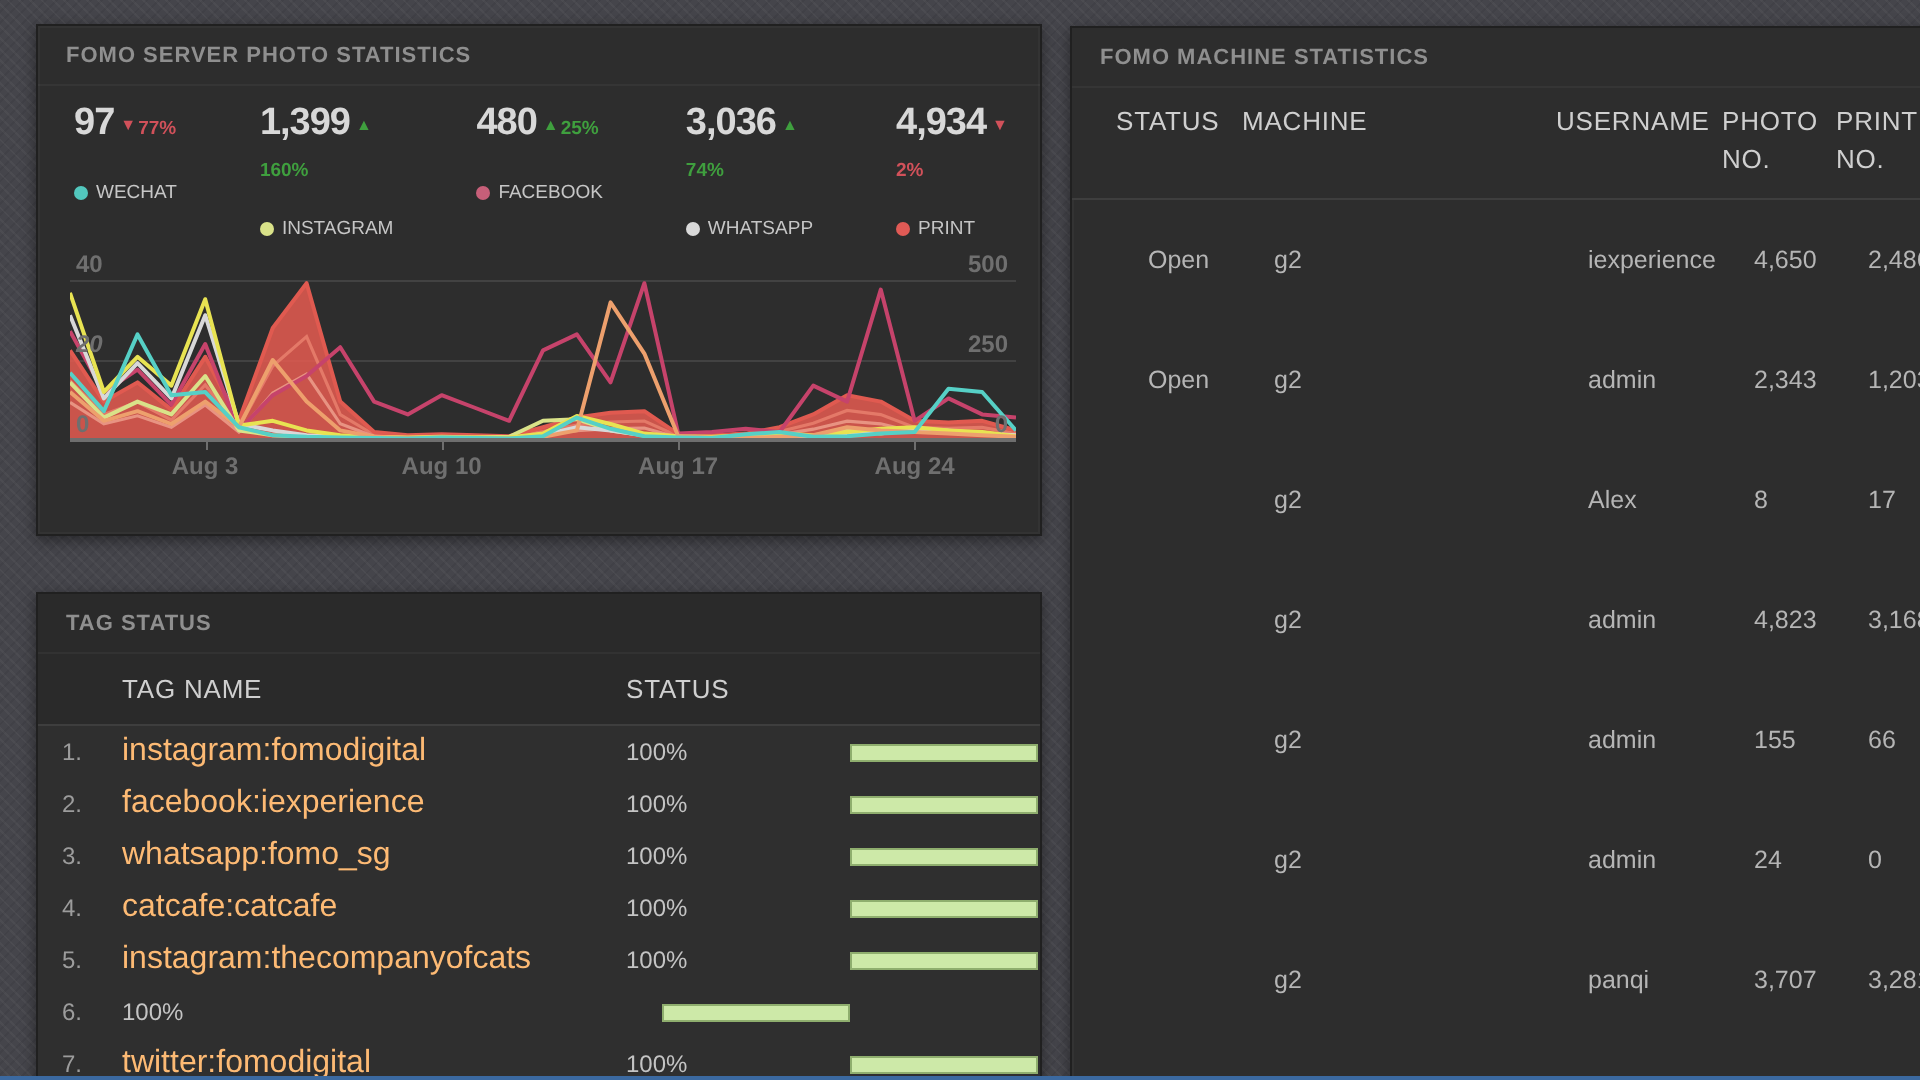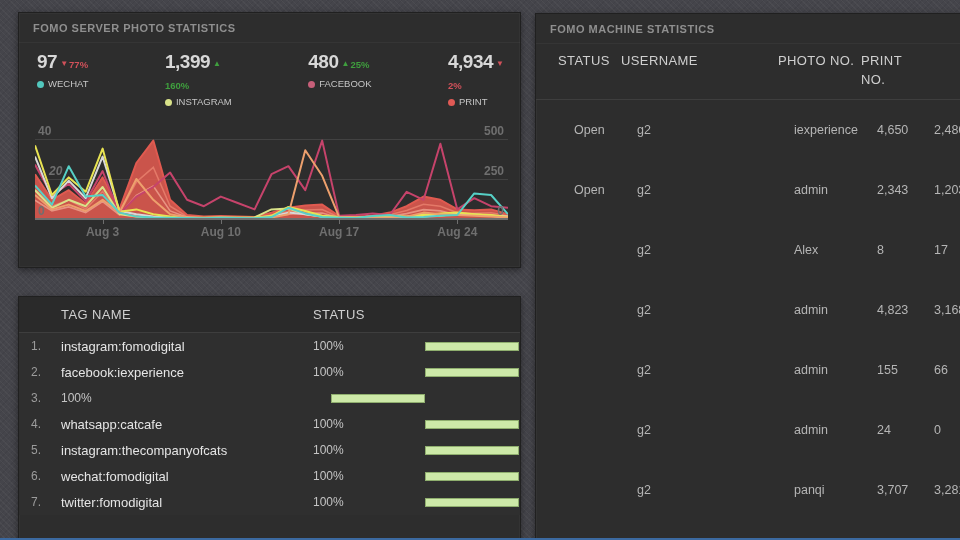--- a/index.html
+++ b/index.html
@@ -29,42 +29,42 @@
   .stats-row { display:flex; justify-content:space-between; padding:8px 16px 0 18px; }
   .stat { }
   .stat-main { white-space:nowrap; }
   .stat-value { font-size:19px; font-weight:bold; color:#d8d8d8; letter-spacing:-0.5px; }
   .arrow { font-size:8px; vertical-align:2px; margin-left:3px; }
   .arrow.up, .pct.up { color:#3f9f3e; }
   .arrow.down, .pct.down { color:#d1515a; }
   .pct { font-size:9.5px; font-weight:bold; }
   .pct.inline { margin-left:1px; }
   .pct.stacked { display:block; margin-top:7px; }
-  .stat-legend { margin-top:5px; font-size:9.5px; color:#c6c6c6; white-space:nowrap; }
+  .stat-legend { margin-top:18px; font-size:9.5px; color:#c6c6c6; white-space:nowrap; }
   .dot { display:inline-block; width:7px; height:7px; border-radius:50%; margin-right:4px; vertical-align:-1px; }
   
-  .chart { position:relative; margin:24px 12px 0 16px; height:118px; }
+  .chart { position:relative; margin:12px 12px 0 16px; height:118px; }
   .gridline { position:absolute; left:0; right:0; height:1px; background:rgba(255,255,255,0.10); }
   .g500 { top:8px; } .g250 { top:48px; }
   .baseline { position:absolute; left:0; right:0; top:87px; height:2px; background:#6e6e6e; }
   .plot-svg { position:absolute; left:0; top:0; width:100%; height:88px; }
   .ylab { position:absolute; font-size:12px; font-weight:bold; color:#6f6f6f; z-index:1; }
   .xtick { position:absolute; top:89px; width:1px; height:4px; background:#6e6e6e; }
   .xlab { position:absolute; top:94px; transform:translateX(-50%); font-size:12px; font-weight:bold; color:#6f6f6f; white-space:nowrap; }
   
   .col-header { font-size:13px; font-weight:normal; color:#cfcfcf; letter-spacing:0.4px; }
   .thead { background:#2a2a2a; border-bottom:1px solid #3e3e3e; }
   .tbody { background:#2f2f2f; }
   
   #tag-panel { left:18px; top:296px; width:503px; height:282px; }
   .tag-head-row { display:grid; grid-template-columns:30px 252px 112px auto; padding:10px 8px 10px 12px; }
   .tag-head-row .col-header:first-child { grid-column:2; }
   .tag-row { display:grid; grid-template-columns:30px 252px 112px auto; align-items:center; height:26px; padding:0 8px 0 12px; }
   .tag-num { font-size:12px; color:#9c9c9c; }
-  .tag-name { font-size:13px; color:#e5e5e5; }
+  .tag-name { font-size:16px; color:#fdba74; }
   .tag-pct { font-size:12px; color:#c4c4c4; }
   .tag-bar-track { justify-self:end; width:94px; height:9px; }
   .tag-bar-fill { height:100%; background:#cde9a8; border:1px solid #8fae6e; }
   
   #machine-panel { left:535px; top:13px; width:430px; height:560px; }
   .mach-head-row { display:grid; grid-template-columns:63px 157px 83px 57px auto; padding:8px 0 9px 22px; line-height:1.45; }
   .mach-row { display:grid; grid-template-columns:63px 157px 83px 57px auto; align-items:center; height:60px; padding-left:22px; }
   .mach-cell { font-size:12.5px; color:#b5b5b5;margin-left:16px; }
   #bottom-accent { position:absolute; left:0; bottom:0; width:100%; height:2px; background:#3b69a0; }
 </style>
@@ -79,20 +79,25 @@
         <div class="stat-legend"><span class="dot" style="background: rgb(82, 199, 189);"></span><span>WECHAT</span></div>
       </div>
       <div class="stat">
         <div class="stat-main"><span class="stat-value">1,399</span><span class="arrow up">▲</span></div>
         <span class="pct stacked up">160%</span>
         <div class="stat-legend"><span class="dot" style="background: rgb(217, 226, 137);"></span><span>INSTAGRAM</span></div>
       </div>
       <div class="stat">
         <div class="stat-main"><span class="stat-value">480</span><span class="arrow up">▲</span><span class="pct inline up">25%</span></div>
         <div class="stat-legend"><span class="dot" style="background: rgb(199, 95, 121);"></span><span>FACEBOOK</span></div>
+      </div>
+      <div class="stat">
+        <div class="stat-main"><span class="stat-value">3,036</span><span class="arrow up">▲</span></div>
+        <span class="pct stacked up">74%</span>
+        <div class="stat-legend"><span class="dot" style="background: rgb(217, 217, 217);"></span><span>WHATSAPP</span></div>
       </div>
       <div class="stat">
         <div class="stat-main"><span class="stat-value">4,934</span><span class="arrow down">▼</span></div>
         <span class="pct stacked down">2%</span>
         <div class="stat-legend"><span class="dot" style="background: rgb(224, 90, 85);"></span><span>PRINT</span></div>
       </div>
     </div>
   <div class="chart" id="chart">
     <div class="gridline g500"></div>
     <div class="gridline g250"></div>
@@ -103,38 +108,39 @@
         <polyline points="0.0,43.2 17.0,68.8 33.9,59.2 50.9,72.8 67.9,46.4 84.8,78.4 101.8,32.0 118.8,9.6 135.7,68.8 152.7,84.0 169.6,85.6 186.6,85.1 203.6,85.6 220.5,86.1 237.5,81.6 254.5,76.8 271.4,74.4 288.4,73.6 305.4,85.1 322.3,85.6 339.3,84.8 356.3,81.6 373.2,75.2 390.2,65.6 407.1,68.8 424.1,78.4 441.1,79.2 458.0,78.4 475.0,83.2" fill="none" stroke="#e05a50" stroke-width="2" stroke-linejoin="round"></polyline>
         <polyline points="0.0,33.6 17.0,64.0 33.9,52.8 50.9,70.4 67.9,40.0 84.8,83.2 101.8,65.6 118.8,56.0 135.7,41.6 152.7,68.8 169.6,75.2 186.6,65.6 203.6,72.0 220.5,78.4 237.5,43.2 254.5,35.2 271.4,59.2 288.4,9.6 305.4,84.8 322.3,84.0 339.3,82.4 356.3,84.0 373.2,60.8 390.2,68.8 407.1,12.8 424.1,78.4 441.1,67.2 458.0,75.2 475.0,76.8" fill="none" stroke="#c6436b" stroke-width="2" stroke-linejoin="round"></polyline>
         <polyline points="0.0,59.2 17.0,76.8 33.9,68.8 50.9,75.2 67.9,56.0 84.8,83.2 101.8,85.6 118.8,86.4 135.7,87.0 152.7,87.2 169.6,87.2 186.6,87.0 203.6,86.7 220.5,86.4 237.5,78.4 254.5,77.6 271.4,83.2 288.4,85.6 305.4,86.4 322.3,87.0 339.3,86.7 356.3,86.4 373.2,86.1 390.2,83.2 407.1,84.8 424.1,82.4 441.1,83.2 458.0,84.8 475.0,86.4" fill="none" stroke="#d9e289" stroke-width="2" stroke-linejoin="round"></polyline>
         <polyline points="0.0,25.6 17.0,67.2 33.9,49.6 50.9,67.2 67.9,25.6 84.8,80.0 101.8,83.2 118.8,85.6 135.7,86.4 152.7,86.7 169.6,87.0 186.6,86.7 203.6,87.0 220.5,87.2 237.5,85.6 254.5,81.6 271.4,83.2 288.4,85.6 305.4,86.4 322.3,86.7 339.3,86.4 356.3,85.6 373.2,86.4 390.2,85.6 407.1,84.0 424.1,83.2 441.1,84.0 458.0,84.8 475.0,85.6" fill="none" stroke="#d8d8d8" stroke-width="2" stroke-linejoin="round"></polyline>
         <polyline points="0.0,14.4 17.0,64.0 33.9,46.4 50.9,60.8 67.9,17.6 84.8,80.8 101.8,78.4 118.8,83.2 135.7,85.6 152.7,86.4 169.6,86.7 186.6,86.4 203.6,86.7 220.5,86.7 237.5,84.8 254.5,76.0 271.4,80.0 288.4,84.8 305.4,86.1 322.3,86.4 339.3,85.6 356.3,84.8 373.2,85.6 390.2,84.0 407.1,82.4 424.1,81.6 441.1,83.2 458.0,84.0 475.0,86.1" fill="none" stroke="#e8e352" stroke-width="2" stroke-linejoin="round"></polyline>
         <polyline points="0.0,64.0 17.0,78.4 33.9,73.6 50.9,80.0 67.9,68.8 84.8,81.6 101.8,48.0 118.8,68.8 135.7,83.2 152.7,86.4 169.6,87.0 186.6,86.7 203.6,87.0 220.5,87.2 237.5,86.4 254.5,83.2 271.4,19.2 288.4,44.8 305.4,86.1 322.3,86.7 339.3,87.0 356.3,86.4 373.2,85.6 390.2,81.6 407.1,83.2 424.1,84.0 441.1,84.8 458.0,85.6 475.0,86.4" fill="none" stroke="#eda06d" stroke-width="2" stroke-linejoin="round"></polyline>
         <polyline points="0.0,54.4 17.0,73.6 33.9,35.2 50.9,65.6 67.9,64.0 84.8,81.6 101.8,85.6 118.8,86.4 135.7,86.7 152.7,87.0 169.6,87.2 186.6,86.7 203.6,87.0 220.5,87.2 237.5,86.1 254.5,76.8 271.4,82.4 288.4,86.1 305.4,86.7 322.3,87.0 339.3,85.1 356.3,84.0 373.2,86.4 390.2,86.1 407.1,84.8 424.1,84.0 441.1,62.4 458.0,64.0 475.0,83.2" fill="none" stroke="#56d0c6" stroke-width="2" stroke-linejoin="round"></polyline>
       </svg>
     <div class="baseline"></div>
   <div class="ylab" style="left: 3px; top: -7px;">40</div>
-      <div class="ylab" style="left: 14px; top: 33px; font-style: italic;">20</div>
+      <div class="ylab" style="left: 3px; top: 33px; font-style: italic;">20</div>
       <div class="ylab" style="left: 3px; top: 73px;">0</div>
       <div class="ylab" style="right: 4px; top: -7px;">500</div>
       <div class="ylab" style="right: 4px; top: 33px;">250</div>
       <div class="ylab" style="right: 4px; top: 73px;">0</div>
       <div class="xtick" style="left: 14.2857%;"></div>
       <div class="xlab" style="left: 14.2857%;">Aug 3</div>
       <div class="xtick" style="left: 39.2857%;"></div>
       <div class="xlab" style="left: 39.2857%;">Aug 10</div>
       <div class="xtick" style="left: 64.2857%;"></div>
       <div class="xlab" style="left: 64.2857%;">Aug 17</div>
       <div class="xtick" style="left: 89.2857%;"></div>
       <div class="xlab" style="left: 89.2857%;">Aug 24</div>
     </div>
 </div>
 
 <div class="panel" id="tag-panel">
   <div class="thead">
+    <div class="panel-title">TAG STATUS</div>
     <div class="tag-head-row">
       <div class="col-header">TAG NAME</div>
       <div class="col-header">STATUS</div>
     </div>
   </div>
   <div class="tbody" id="tag-body">
       <div class="tag-row">
         <div class="tag-num">1.</div>
         <div class="tag-name">instagram:fomodigital</div>
         <div class="tag-pct">100%</div>
@@ -145,44 +151,44 @@
       <div class="tag-row">
         <div class="tag-num">2.</div>
         <div class="tag-name">facebook:iexperience</div>
         <div class="tag-pct">100%</div>
         <div class="tag-bar-track">
           <div class="tag-bar-fill" style="width: 100%;"></div>
         </div>
       </div>
       <div class="tag-row">
         <div class="tag-num">3.</div>
+        <div class="tag-name">whatsapp:fomo_sg</div>
         <div class="tag-pct">100%</div>
         <div class="tag-bar-track">
           <div class="tag-bar-fill" style="width: 100%;"></div>
         </div>
       </div>
       <div class="tag-row">
         <div class="tag-num">4.</div>
-        <div class="tag-name">whatsapp:catcafe</div>
+        <div class="tag-name">catcafe:catcafe</div>
         <div class="tag-pct">100%</div>
         <div class="tag-bar-track">
           <div class="tag-bar-fill" style="width: 100%;"></div>
         </div>
       </div>
       <div class="tag-row">
         <div class="tag-num">5.</div>
         <div class="tag-name">instagram:thecompanyofcats</div>
         <div class="tag-pct">100%</div>
         <div class="tag-bar-track">
           <div class="tag-bar-fill" style="width: 100%;"></div>
         </div>
       </div>
       <div class="tag-row">
         <div class="tag-num">6.</div>
-        <div class="tag-name">wechat:fomodigital</div>
         <div class="tag-pct">100%</div>
         <div class="tag-bar-track">
           <div class="tag-bar-fill" style="width: 100%;"></div>
         </div>
       </div>
       <div class="tag-row">
         <div class="tag-num">7.</div>
         <div class="tag-name">twitter:fomodigital</div>
         <div class="tag-pct">100%</div>
         <div class="tag-bar-track">
@@ -190,20 +196,21 @@
         </div>
       </div>
     </div>
 </div>
 
 <div class="panel" id="machine-panel">
   <div class="thead" style="border-bottom-width:0;background:#2d2d2d;">
     <div class="panel-title">FOMO MACHINE STATISTICS</div>
     <div class="mach-head-row" id="mach-head-row" style="border-bottom:1px solid #3e3e3e;">
         <div class="col-header">STATUS</div>
+        <div class="col-header">MACHINE</div>
         <div class="col-header">USERNAME</div>
         <div class="col-header">PHOTO NO.</div>
         <div class="col-header">PRINT NO.</div>
       </div>
   </div>
   <div id="machine-body">
       <div class="mach-row">
         <div class="mach-cell">Open</div>
         <div class="mach-cell">g2</div>
         <div class="mach-cell">iexperience</div>

